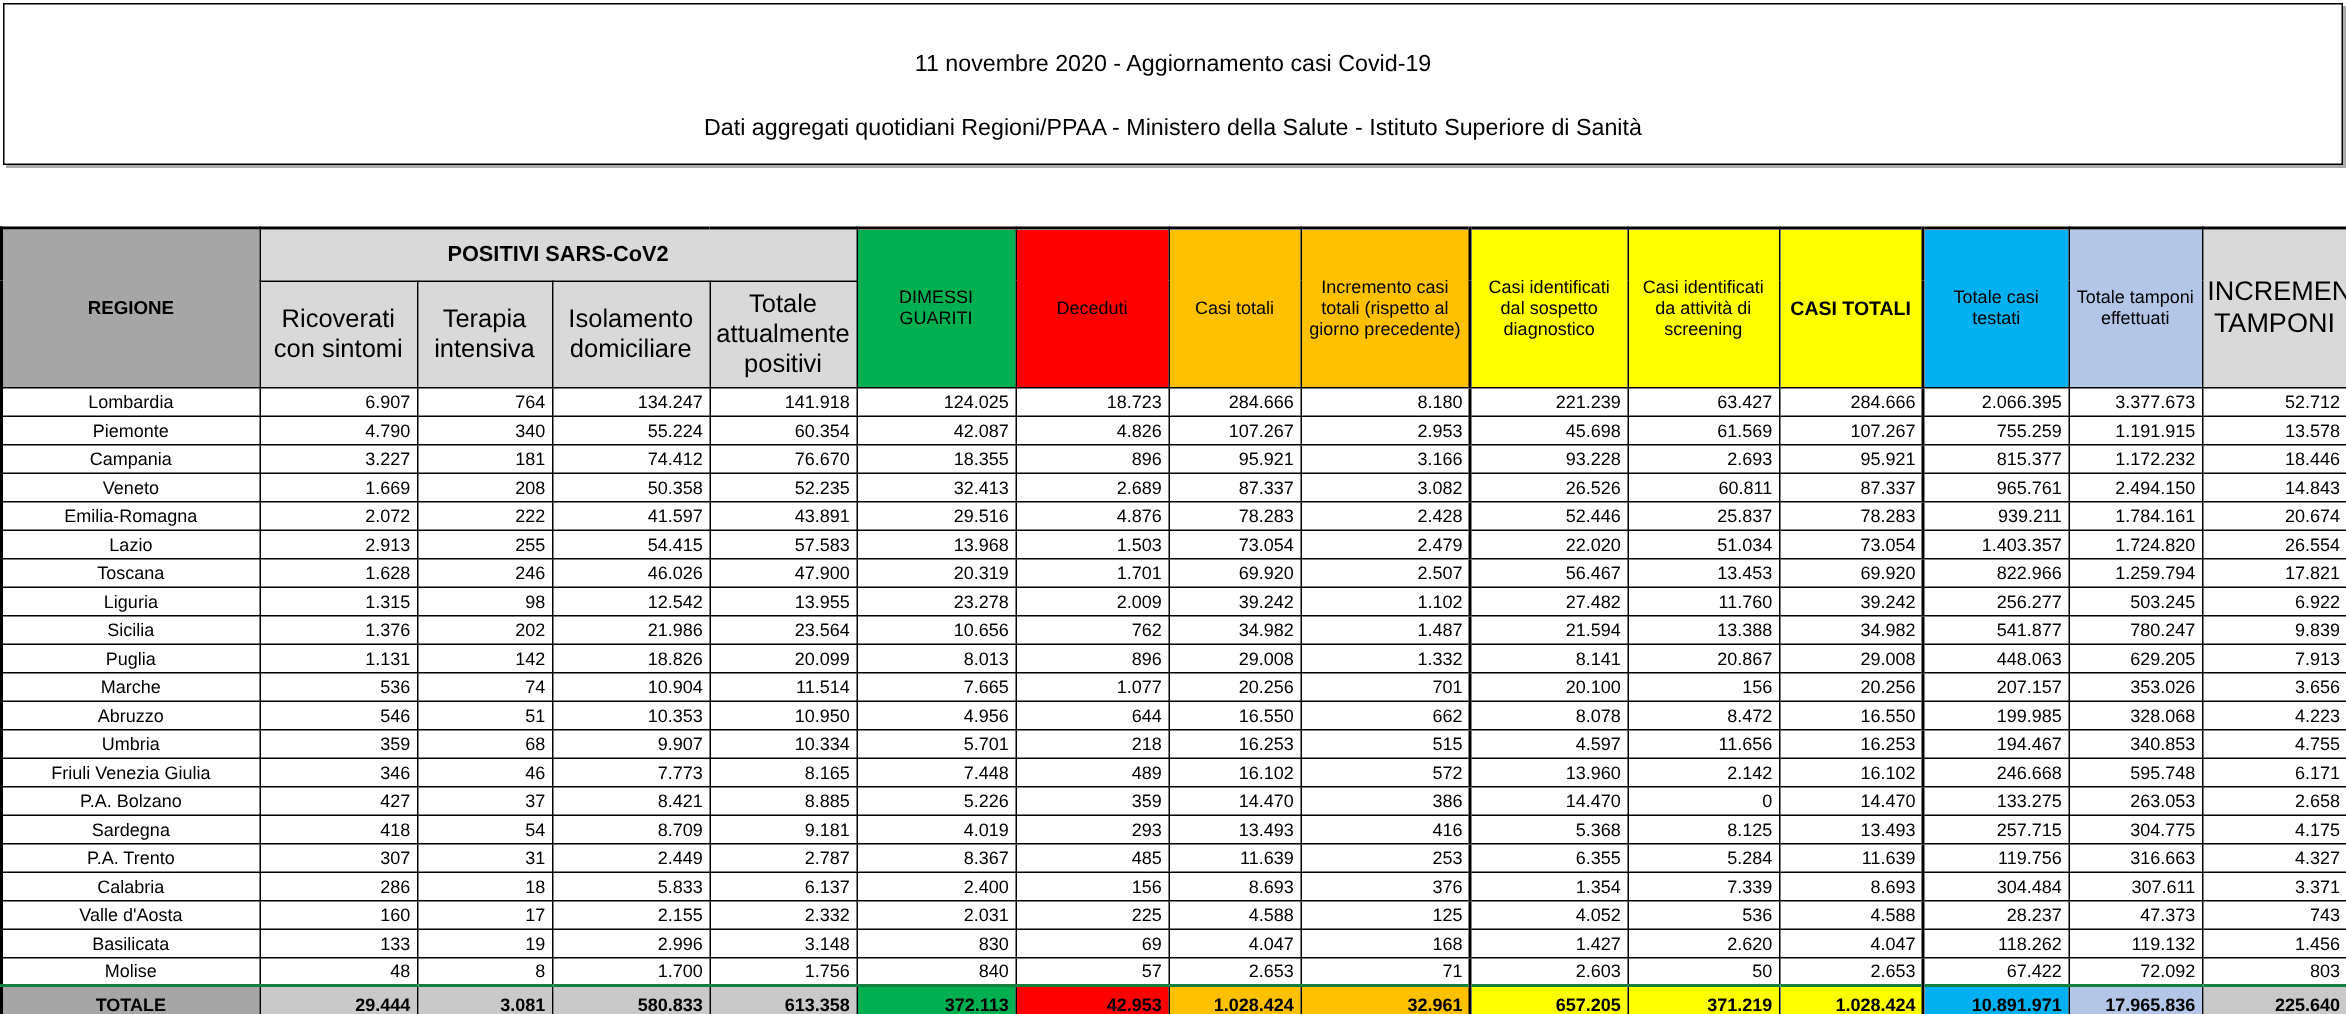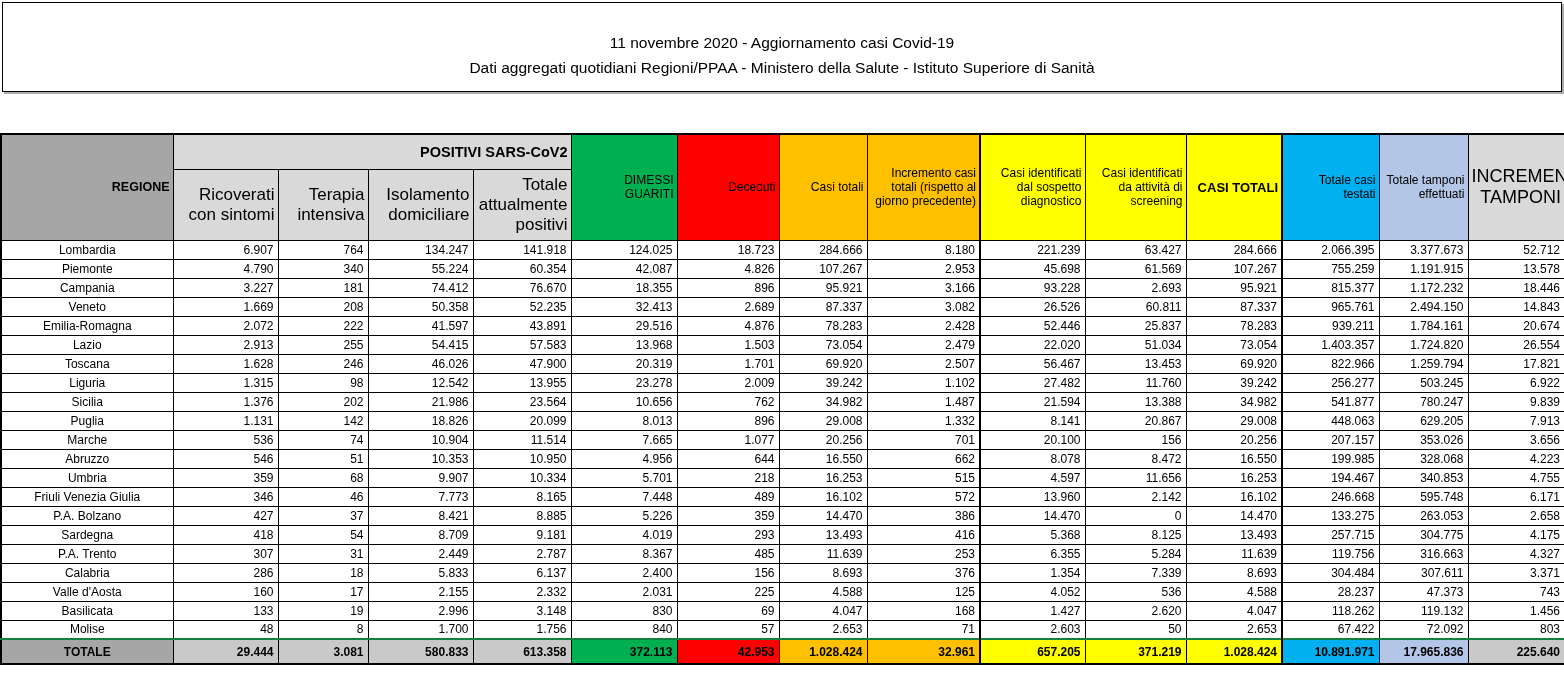--- a/index.html
+++ b/index.html
@@ -8,37 +8,37 @@
 
   .title-box {
     width:1560px; margin:2px 0 0 2px;
     border:1px solid #000;
     box-shadow:2px 2px 0 rgba(128,128,128,.65);
     background:#fff;
     padding:32px 0 16px 0;
     text-align:center;
   }
   .title-box .line { font-size:15.5px; line-height:1.0; }
-  .title-box .line + .line { margin-top:9px; }
+  .title-box .line + .line { margin-top:27px; }
 
   table {
     margin-top:41px;
     border-collapse:collapse;
     table-layout:fixed;
     width:1564px;
     font-size:12px;
   }
   th, td {
     border:1px solid #000;
     overflow:hidden;
     vertical-align:middle;
   }
   table { border:2px solid #000; }
 
-  thead th { text-align:right; font-weight:normal; padding:2px 3px; }
+  thead th { text-align:center; font-weight:normal; padding:2px 3px; }
   .hRegione { background:var(--darkgray); font-weight:bold; font-size:12.5px; }
   .hPositivi { background:var(--lightgray); font-weight:bold; font-size:14.5px; height:35px; }
   .hSub { background:var(--lightgray); height:71px; font-size:17px; }
   .hGreen { background:var(--green); }
   .hRed { background:var(--red); }
   .hOrange { background:var(--orange); }
   .hYellow { background:var(--yellow); }
   .hBlue { background:var(--blue); }
   .hLBlue { background:var(--lblue);margin-top:19px; }
   .hGray { background:var(--lightgray); font-size:18px; }

